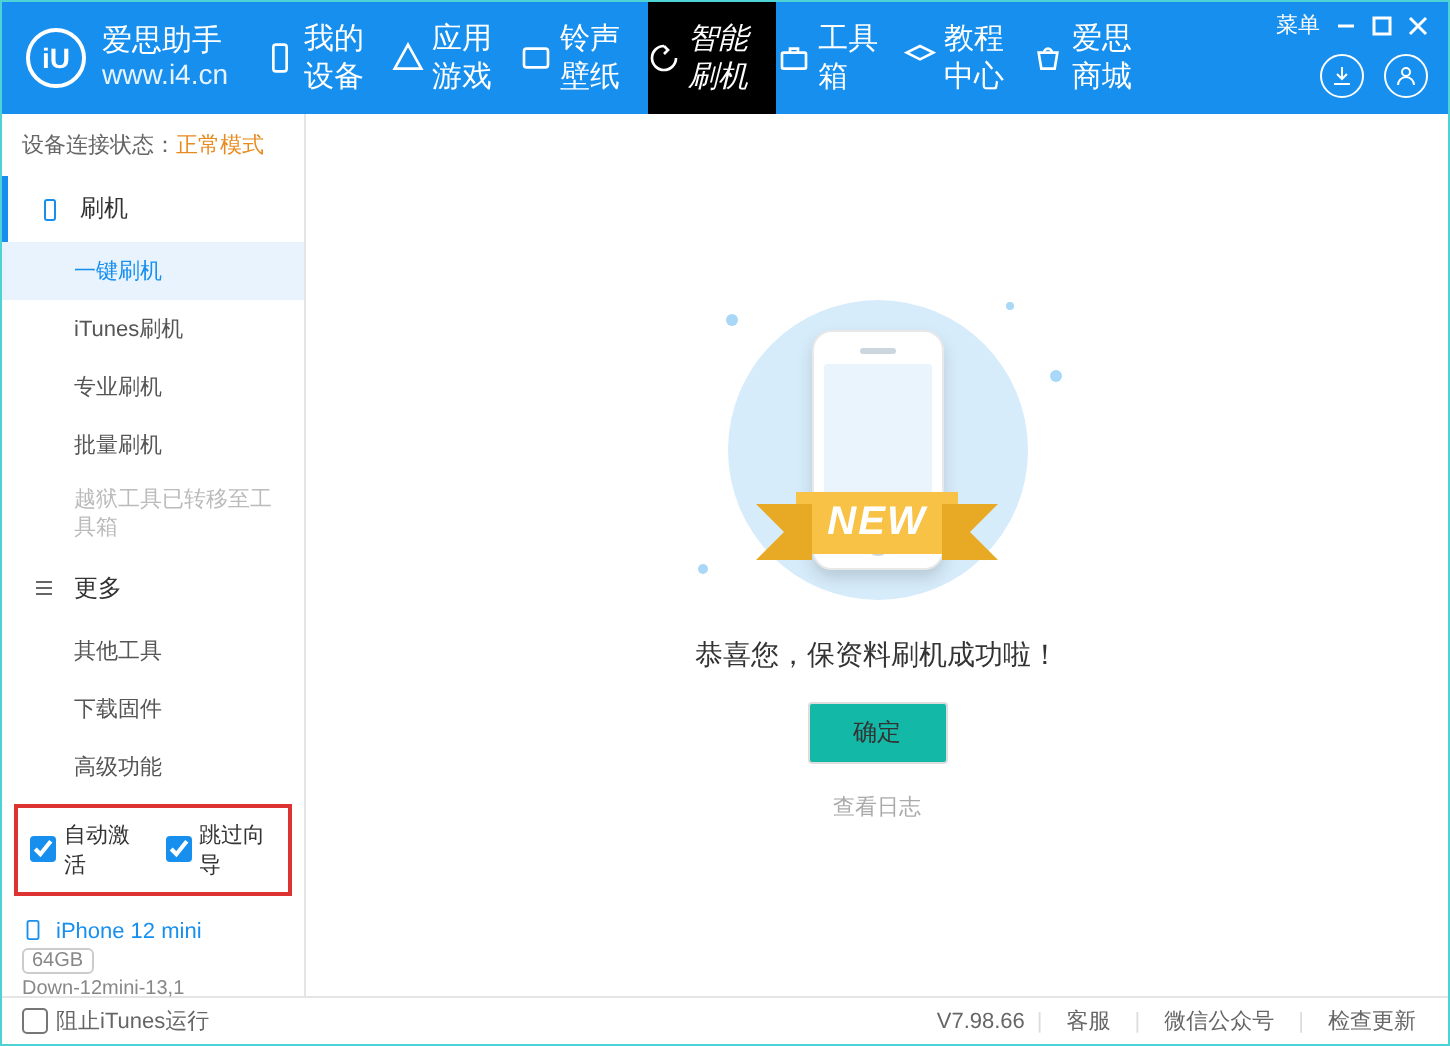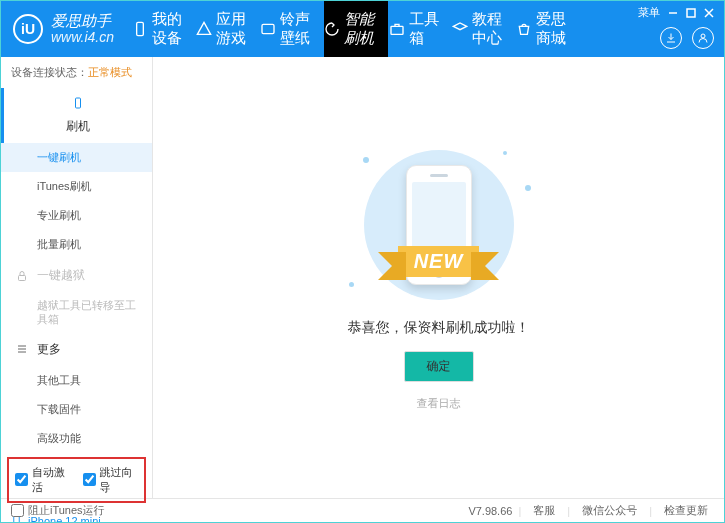--- a/index.html
+++ b/index.html
@@ -1,21 +1,21 @@
 <!DOCTYPE html>
 <html><head>
 <meta charset="utf-8">
 <style>
 * { margin: 0; padding: 0; box-sizing: border-box; font-family: "Microsoft YaHei", "PingFang SC", sans-serif; }
 body { background: #fff; width: 725px; height: 523px; overflow: hidden; border: 1px solid #4dd2d6; }
 
 .header { background: #168fef; height: 56px; display: flex; align-items: center; color: #fff; position: relative; }
 .logo-block { display: flex; align-items: center; padding: 0 12px; gap: 8px; }
 .logo-circle { width: 30px; height: 30px; border: 2px solid #fff; border-radius: 50%; display: flex; align-items: center; justify-content: center; font-weight: bold; font-size: 14px; }
-.logo-text { display: flex; flex-direction: column; line-height: 1.1; font-style: italic; }
+.logo-text { display: flex; flex-direction: column; line-height: 1.1; }
 .logo-text .name { font-size: 15px; font-weight: 500; }
 .logo-text .url { font-size: 14px; opacity: .9; }
 
 .nav { display: flex; height: 100%; margin-left: 6px; }
 .nav-item { width: 64px; display: flex; align-items: center; justify-content: center; gap: 4px; font-size: 15px; cursor: pointer; }
 .nav-item.active { background: #000000; font-style: italic; }
 .nav-item .ico { width: 18px; height: 18px; display: flex; align-items: center; justify-content: center; }
 .nav-item svg { fill: #fff; }
 
 .win-ctrl { position: absolute; top: 0; right: 0; display: flex; align-items: center; gap: 8px; padding: 4px 10px; font-size: 11px; }
@@ -25,21 +25,21 @@
 
 .body { display: flex; height: calc(100% - 56px - 24px); }
 .sidebar { width: 152px; border-right: 1px solid #e5e5e5; display: flex; flex-direction: column; background: #fff; }
 .conn-status { font-size: 11px; padding: 8px 10px; color: #666; }
 .conn-status .mode { color: #e88b1f; }
 
 .side-section { }
 .side-head { display: flex; align-items: center; gap: 8px; padding: 8px 14px; font-size: 12px; color: #333; cursor: pointer; }
 .side-head.locked { color: #bbb; }
 .side-head .ico { width: 14px; height: 14px; display: flex; align-items: center; justify-content: center; }
-.active-bar { border-left: 3px solid #168fef; flex-direction: column; }
+.active-bar { border-left: 3px solid #168fef; }
 .sub-items { }
 .sub-item { padding: 7px 10px 7px 36px; font-size: 11px; color: #555; cursor: pointer; }
 .sub-item.active { background: #e8f3fd; color: #168fef; }
 .sub-note { padding: 6px 10px 6px 36px; font-size: 11px; color: #bbb; line-height: 1.3; }
 
 .side-bottom { margin-top: auto; }
 .redbox { border: 2px solid #d33; margin: 4px 6px; padding: 6px 6px; display: flex; gap: 12px; font-size: 11px; color: #333; }
 .chk { display: flex; align-items: center; gap: 4px; cursor: pointer; }
 .chk input { accent-color: #168fef; }
 .device-block { padding: 6px 10px 8px; font-size: 11px; }
@@ -188,29 +188,20 @@
       </div>
       <div class="sub-items">
         <div class="sub-item active">一键刷机</div>
         <div class="sub-item">iTunes刷机</div>
         <div class="sub-item">专业刷机</div>
         <div class="sub-item">批量刷机</div>
       </div>
     </div>
 
     <div class="side-section">
-      <div class="side-head locked">
-        <span class="ico">
-            <svg width="12" height="12" viewBox="0 0 24 24">
-              <rect x="5" y="11" width="14" height="10" rx="2" fill="none" stroke="#bbb" stroke-width="2"></rect>
-              <path d="M8 11 V7 a4 4 0 0 1 8 0 v4" fill="none" stroke="#bbb" stroke-width="2"></path>
-            </svg>
-          </span>
-        <span>一键越狱</span>
-      </div>
       <div class="sub-note">越狱工具已转移至工具箱</div>
     </div>
 
     <div class="side-section">
       <div class="side-head">
         <span class="ico">
             <svg width="12" height="12" viewBox="0 0 24 24">
               <path d="M4 6 h16 M4 12 h16 M4 18 h16" stroke="#666" stroke-width="2"></path>
             </svg>
           </span>

